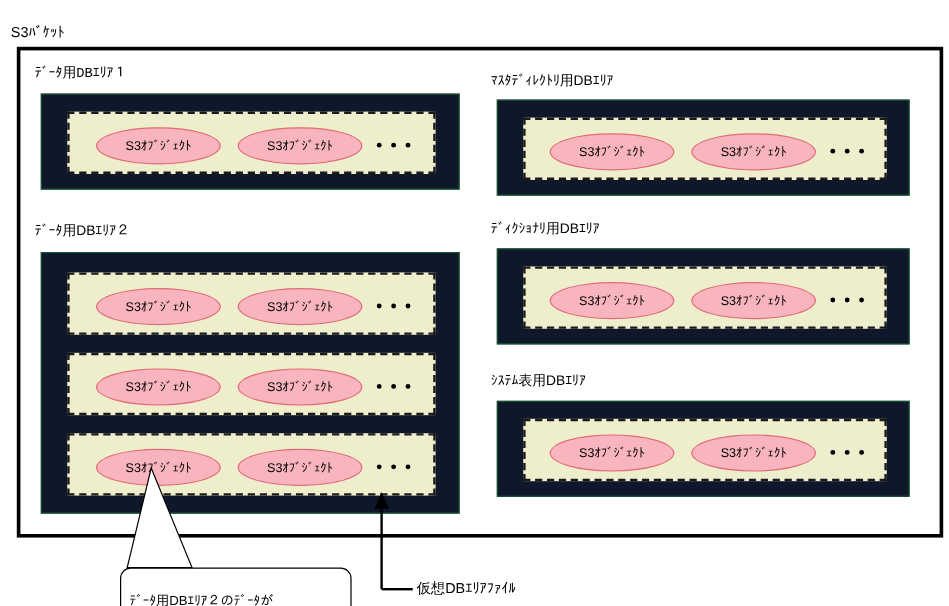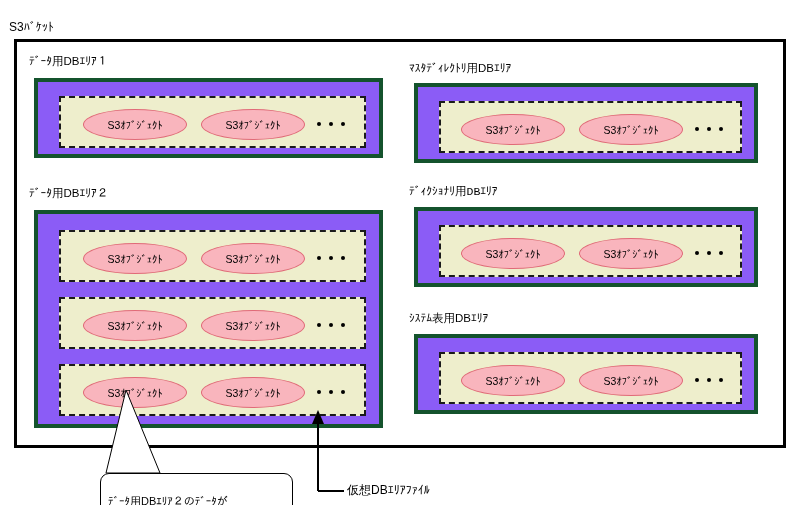--- a/index.html
+++ b/index.html
@@ -45,22 +45,22 @@
   
   .area-title {
     position: absolute;
     font-size: 11.5px;
     line-height: 13px;
     color: #000;
     white-space: nowrap;
   }
   .area-box {
     position: absolute;
-    background: #8b5cf6;
-    border: 4px solid #14532d;
+    background: #0f172a;
+    border: 1px solid #14532d;
     box-sizing: border-box;
   }
 
   
   .file-box {
     position: absolute;
     background: #eeeecc;
     border: 2px dashed #1a1a1a;
     box-sizing: border-box;
   }
@@ -132,21 +132,21 @@
   }
 </style>
 </head>
 <body>
 
 <div id="canvas">
 
   <div class="bucket-label">S3ﾊﾞｹｯﾄ</div>
   <div class="bucket-frame"></div>
 
-  <div class="area-title" style="left:29px; top:37px;">ﾃﾞｰﾀ用DBｴﾘｱ１</div>
+  <div class="area-title" style="left:29px; top:37px;font-family:Liberation Mono, monospace;">ﾃﾞｰﾀ用DBｴﾘｱ１</div>
   <div class="area-box" style="left:34px; top:60px; width:349px; height:80px;">
     <div class="file-box" style="left:0; top:0; margin:14px 21px; width:307px; height:52px; position:relative;">
       <div class="s3obj" style="left:22px; top:11px; width:104px; height:31px;">S3ｵﾌﾞｼﾞｪｸﾄ</div>
       <div class="s3obj" style="left:140px; top:11px; width:104px; height:31px;">S3ｵﾌﾞｼﾞｪｸﾄ</div>
       <div class="dots" style="left:256px; top:24px;">
           <span></span>
           <span></span>
           <span></span>
         </div>
     </div>
@@ -189,21 +189,21 @@
       <div class="s3obj" style="left:20px; top:11px; width:104px; height:31px;">S3ｵﾌﾞｼﾞｪｸﾄ</div>
       <div class="s3obj" style="left:138px; top:11px; width:104px; height:31px;">S3ｵﾌﾞｼﾞｪｸﾄ</div>
       <div class="dots" style="left:254px; top:24px;">
           <span></span>
           <span></span>
           <span></span>
         </div>
     </div>
   </div>
 
-  <div class="area-title" style="left:409px; top:167px;font-family:Liberation Mono, monospace;">ﾃﾞｨｸｼｮﾅﾘ用DBｴﾘｱ</div>
+  <div class="area-title" style="left:409px; top:167px;">ﾃﾞｨｸｼｮﾅﾘ用DBｴﾘｱ</div>
   <div class="area-box" style="left:414px; top:189px; width:344px; height:80px;">
     <div class="file-box" style="left:21px; top:14px; width:303px; height:52px;">
       <div class="s3obj" style="left:20px; top:11px; width:104px; height:31px;">S3ｵﾌﾞｼﾞｪｸﾄ</div>
       <div class="s3obj" style="left:138px; top:11px; width:104px; height:31px;">S3ｵﾌﾞｼﾞｪｸﾄ</div>
       <div class="dots" style="left:254px; top:24px;">
           <span></span>
           <span></span>
           <span></span>
         </div>
     </div>

